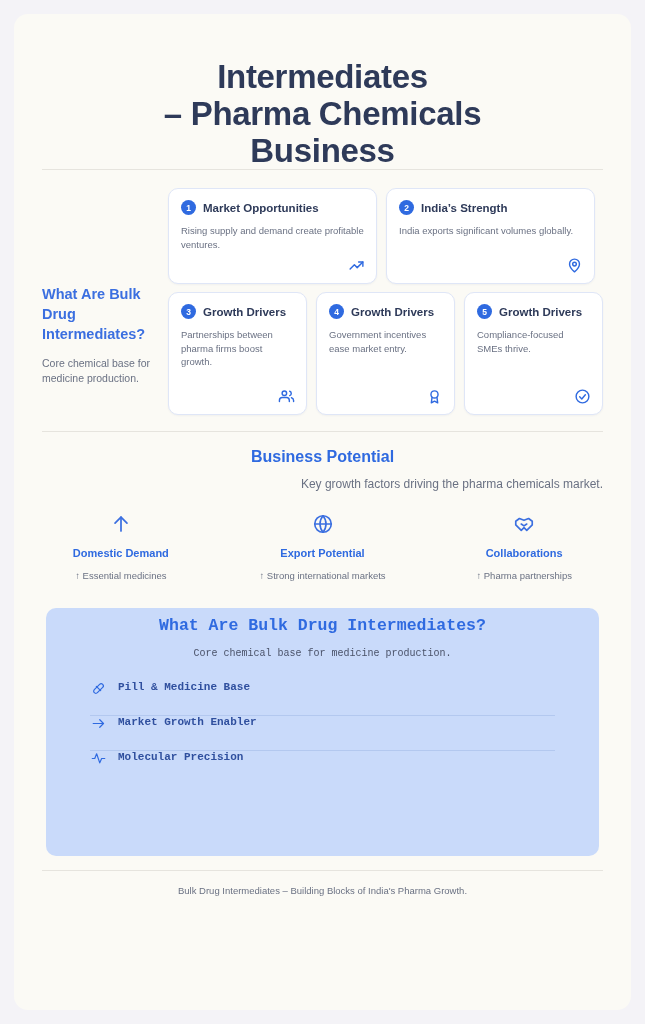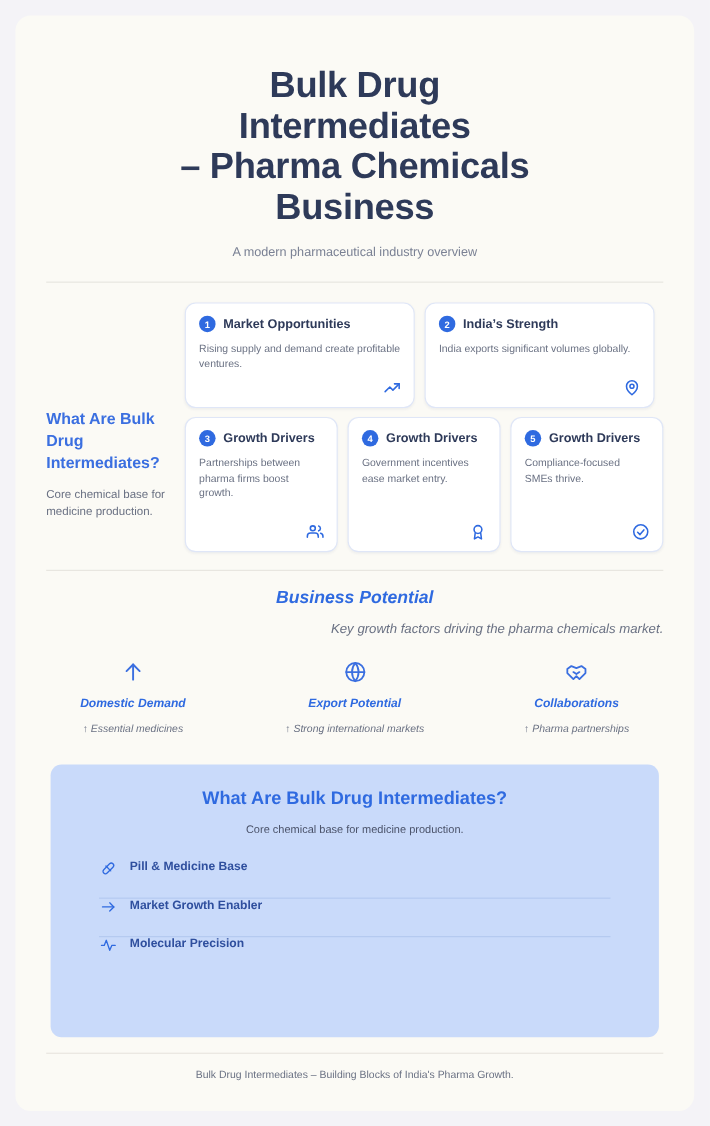--- a/index.html
+++ b/index.html
@@ -122,21 +122,21 @@
   .card-icon {
     position: absolute;
     right: 11px;
     bottom: 9px;
     color: #2f6ae0;
   }
   .row1 .card { width: 209px; height: 96px; }
   .row2 .card { width: 139px; height: 123px; }
 
   
-  .bp-section { padding: 16px 0 14px 0; font-style: italic; }
+  .bp-section { padding: 16px 0 14px 0; }
   .bp-title {
     text-align: center;
     color: #2f6ae0;
     font-weight: bold;
     font-size: 16px;
   }
   .bp-sub {
     text-align: right;
     color: #6a7183;
     font-size: 12px;
@@ -164,22 +164,23 @@
     font-size: 9.5px;
     line-height: 13px;
     margin-top: 10px;
   }
 
   
   .panel {
     background: #c9dafa;
     border-radius: 10px;
     margin: 12px 4px 0 4px;
-    padding: 22px 22px 22px 22px;
+    padding: 8px 22px 22px 22px;
     height: 248px;
+    font-family: Liberation Mono, monospace;
   }
   .panel-title {
     text-align: center;
     color: #2f6ae0;
     font-weight: bold;
     font-size: 16.5px;
   }
   .panel-sub {
     text-align: center;
     color: #4c5costs;
@@ -218,26 +219,24 @@
   }
   svg { display: block; }
 </style>
 </head>
 <body>
 
 <div class="page">
   <div class="sheet">
 
     <div class="hero-title">
-      <div>Bulk Drug</div>
       <div>Intermediates</div>
       <div>– Pharma Chemicals</div>
       <div>Business</div>
     </div>
-    <div class="hero-sub">A modern pharmaceutical industry overview</div>
     <div class="rule"></div>
 
     <div class="cards-section">
       <div class="left-col">
         <div class="left-title">
           <div>What Are Bulk Drug</div>
           <div>Intermediates?</div>
         </div>
         <div class="left-desc">Core chemical base for medicine production.</div>
       </div>

